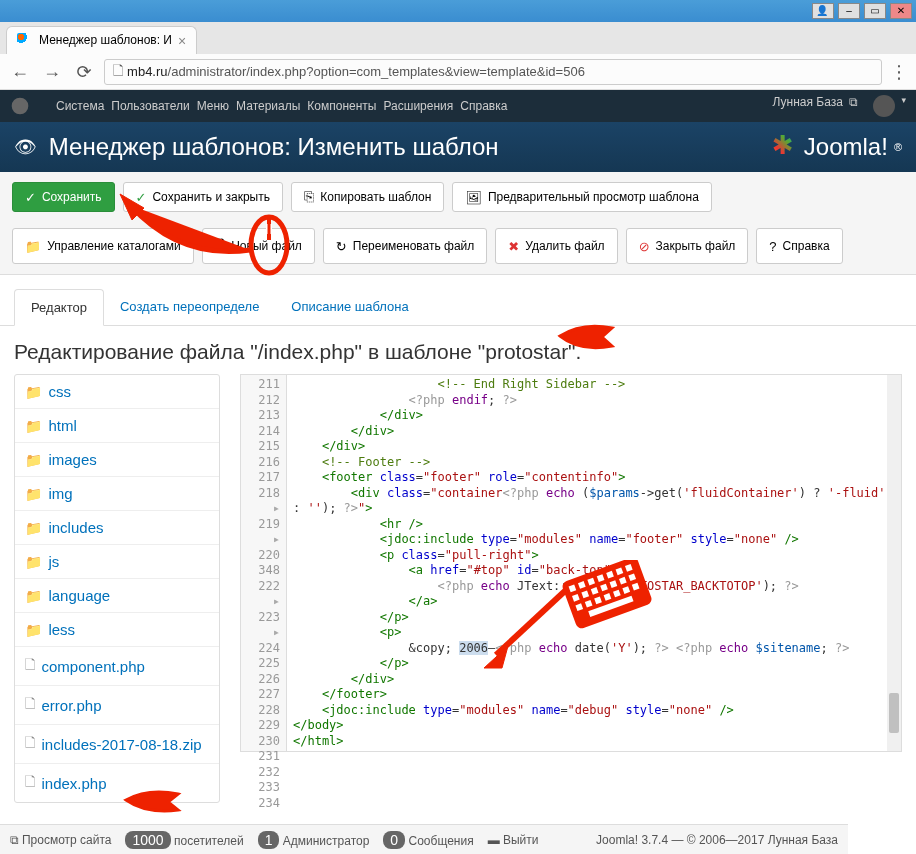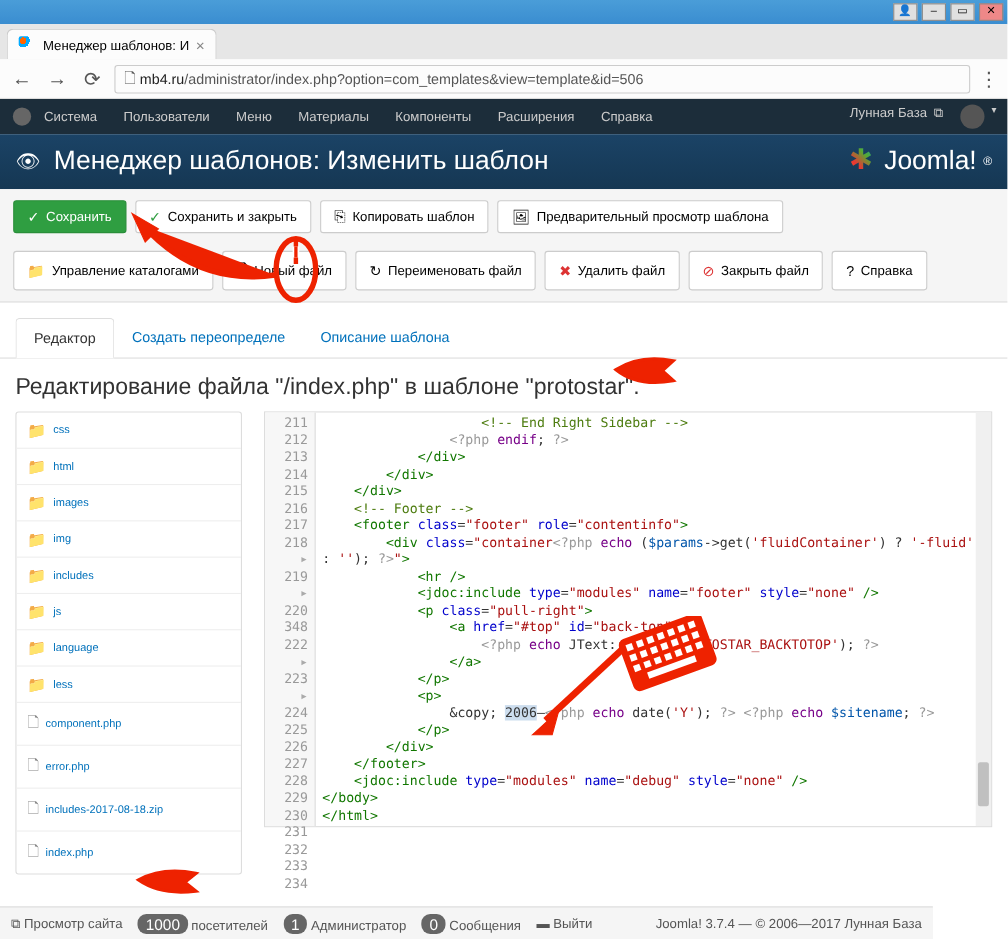--- a/index.html
+++ b/index.html
@@ -5,35 +5,35 @@
 * { margin: 0; padding: 0; box-sizing: border-box; }
 body { font-family: Arial, sans-serif; font-size: 13px; background: #fff; width: 916px; height: 854px; overflow: hidden; }
 
 
 .win-titlebar { height: 22px; background: linear-gradient(#4a9dd8, #3a8dd0); display: flex; justify-content: flex-end; align-items: center; padding: 0 4px; gap: 4px; }
 .win-btn { width: 22px; height: 16px; background: #e0e0e0; border: 1px solid #888; font-size: 10px; text-align: center; line-height: 14px; cursor: pointer; }
 .win-btn.close { background: #e88; }
 
 
 .chrome-tabs { height: 32px; background: #e6e6e6; display: flex; align-items: flex-end; padding-left: 6px; }
-.chrome-tab { background: #fcfcfc; border-radius: 6px 6px 0 0; padding: 6px 10px; display: flex; align-items: center; gap: 6px; font-size: 12px; height: 28px; border: 1px solid #ccc; border-bottom: none; }
+.chrome-tab { background: #fcfcfc; border-radius: 6px 6px 0 0; padding: 6px 10px; display: flex; align-items: flex-start; gap: 6px; font-size: 12px; height: 28px; border: 1px solid #ccc; border-bottom: none; }
 .chrome-tab-close { font-size: 14px; color: #888; cursor: pointer; }
 .tab-favicon { width: 16px; height: 16px; background: radial-gradient(circle at 4px 4px, #f60 3px, #0af 3px 6px, transparent 6px); border-radius: 2px; }
 
 
 .chrome-nav { height: 36px; background: #fcfcfc; display: flex; align-items: center; padding: 0 8px; gap: 8px; border-bottom: 1px solid #ddd; }
 .chrome-nav-btn { width: 24px; height: 24px; display: flex; align-items: center; justify-content: center; color: #555; font-size: 18px; cursor: pointer; }
 .chrome-url { flex: 1; height: 26px; border: 1px solid #ccc; border-radius: 3px; padding: 0 8px; display: flex; align-items: center; font-size: 13px; color: #555; }
 .chrome-url .domain { color: #222; }
 .chrome-menu { font-size: 18px; color: #555; cursor: pointer; }
 
 
 .j-topmenu { height: 32px; background: #1c2d3a; color: #ccc; display: flex; align-items: center; padding: 0 10px; font-size: 12px; }
 .j-topmenu .j-logo { width: 20px; height: 20px; margin-right: 10px; }
-.j-topmenu ul { list-style: none; display: flex; gap: 24px; }
+.j-topmenu ul { list-style: none; display: flex; gap: 7px; margin-left: 16px; }
 .j-topmenu li { cursor: pointer; }
 .j-topmenu .spacer { flex: 1; }
 .j-topmenu .site-link { display: flex; align-items: flex-start; gap: 6px; cursor: pointer; }
 .j-user-ico { width: 22px; height: 22px; background: #555; border-radius: 50%; margin-left: 10px; }
 
 
 .j-header { height: 50px; background: linear-gradient(#1b4366, #153753); color: #fff; display: flex; align-items: center; padding: 0 14px; }
 .j-header .eye { margin-right: 12px; font-size: 18px; }
 .j-header h1 { font-size: 24px; font-weight: normal; flex: 1; }
 .j-brand { display: flex; align-items: center; gap: 6px; font-size: 24px; font-weight: 300; font-family: 'Segoe UI', sans-serif; }
@@ -58,21 +58,21 @@
 .j-heading { padding: 14px 14px 10px; font-size: 21px; font-weight: normal; color: #333; }
 
 
 .j-content { display: flex; padding: 0 14px 10px; gap: 20px; }
 .j-sidebar { width: 206px; }
 .filetree { list-style: none; border: 1px solid #ddd; border-radius: 3px; }
 .filetree li { padding: 8px 10px; border-bottom: 1px solid #eee; cursor: pointer; display: flex; align-items: center; gap: 6px; }
 .filetree li:last-child { border-bottom: none; }
 .filetree .folder-ico { color: #3a87ad; font-size: 14px; }
 .filetree .file-ico { color: #888; font-size: 13px; }
-.filetree a { color: #0071bb; text-decoration: none; font-size: 10px; }
+.filetree a { color: #0071bb; text-decoration: none; font-size: 15px; }
 
 .j-editor { flex: 1; }
 .fullscreen-hint { background: #888; color: #fff; padding: 3px 8px; font-size: 11px; border-radius: 3px; display: inline-block; margin-bottom: 4px; cursor: pointer; }
 .code-editor { border: 1px solid #ddd; height: 378px; display: flex; font-family: 'Consolas', monospace; font-size: 12px; position: relative; }
 .gutter { background: #f7f7f7; border-right: 1px solid #ddd; padding: 2px 0; text-align: right; color: #999; width: 46px; }
 .gutter div { padding: 0 6px; line-height: 15.5px; }
 .code { flex: 1; padding: 2px 6px; line-height: 15.5px; white-space: pre; overflow: hidden; color: #333; }
 .code .c-comment { color: #4d7c0f; }
 .code .c-tag { color: #170; }
 .code .c-attr { color: #00c; }

